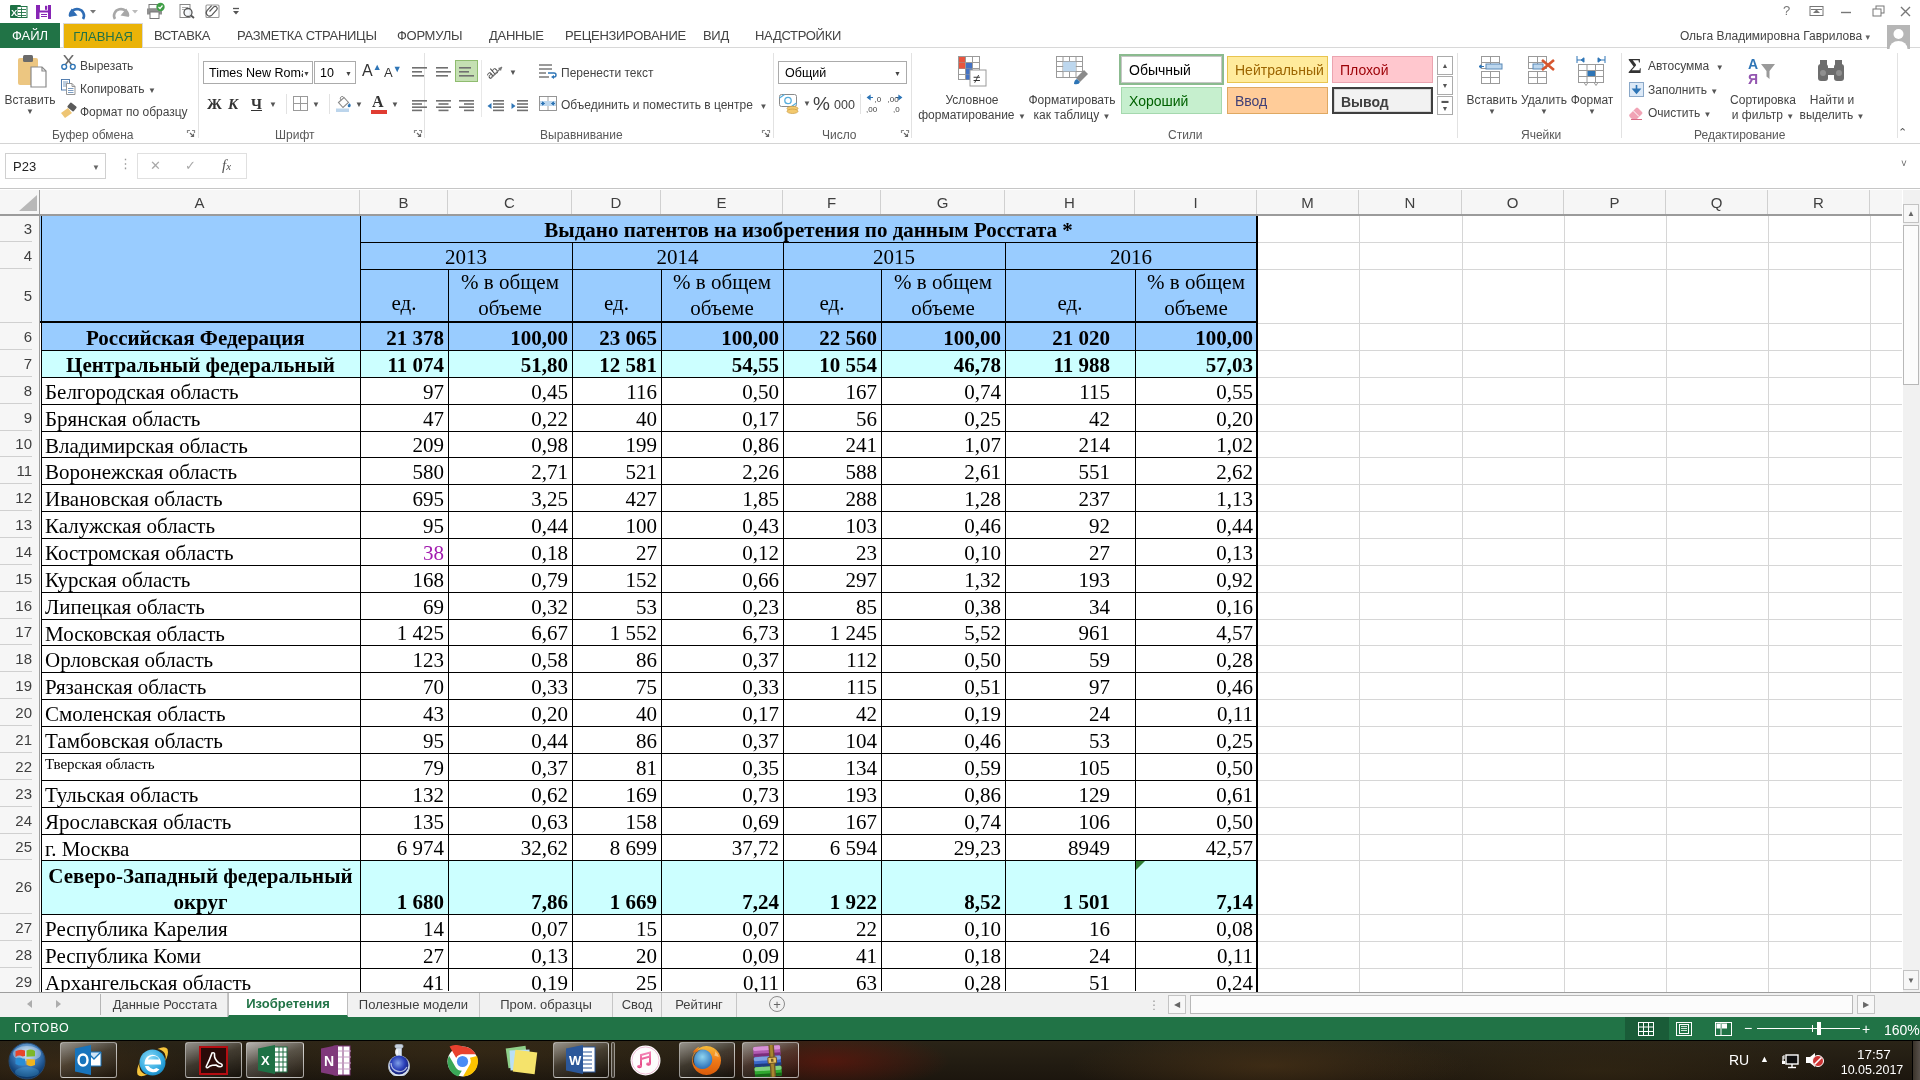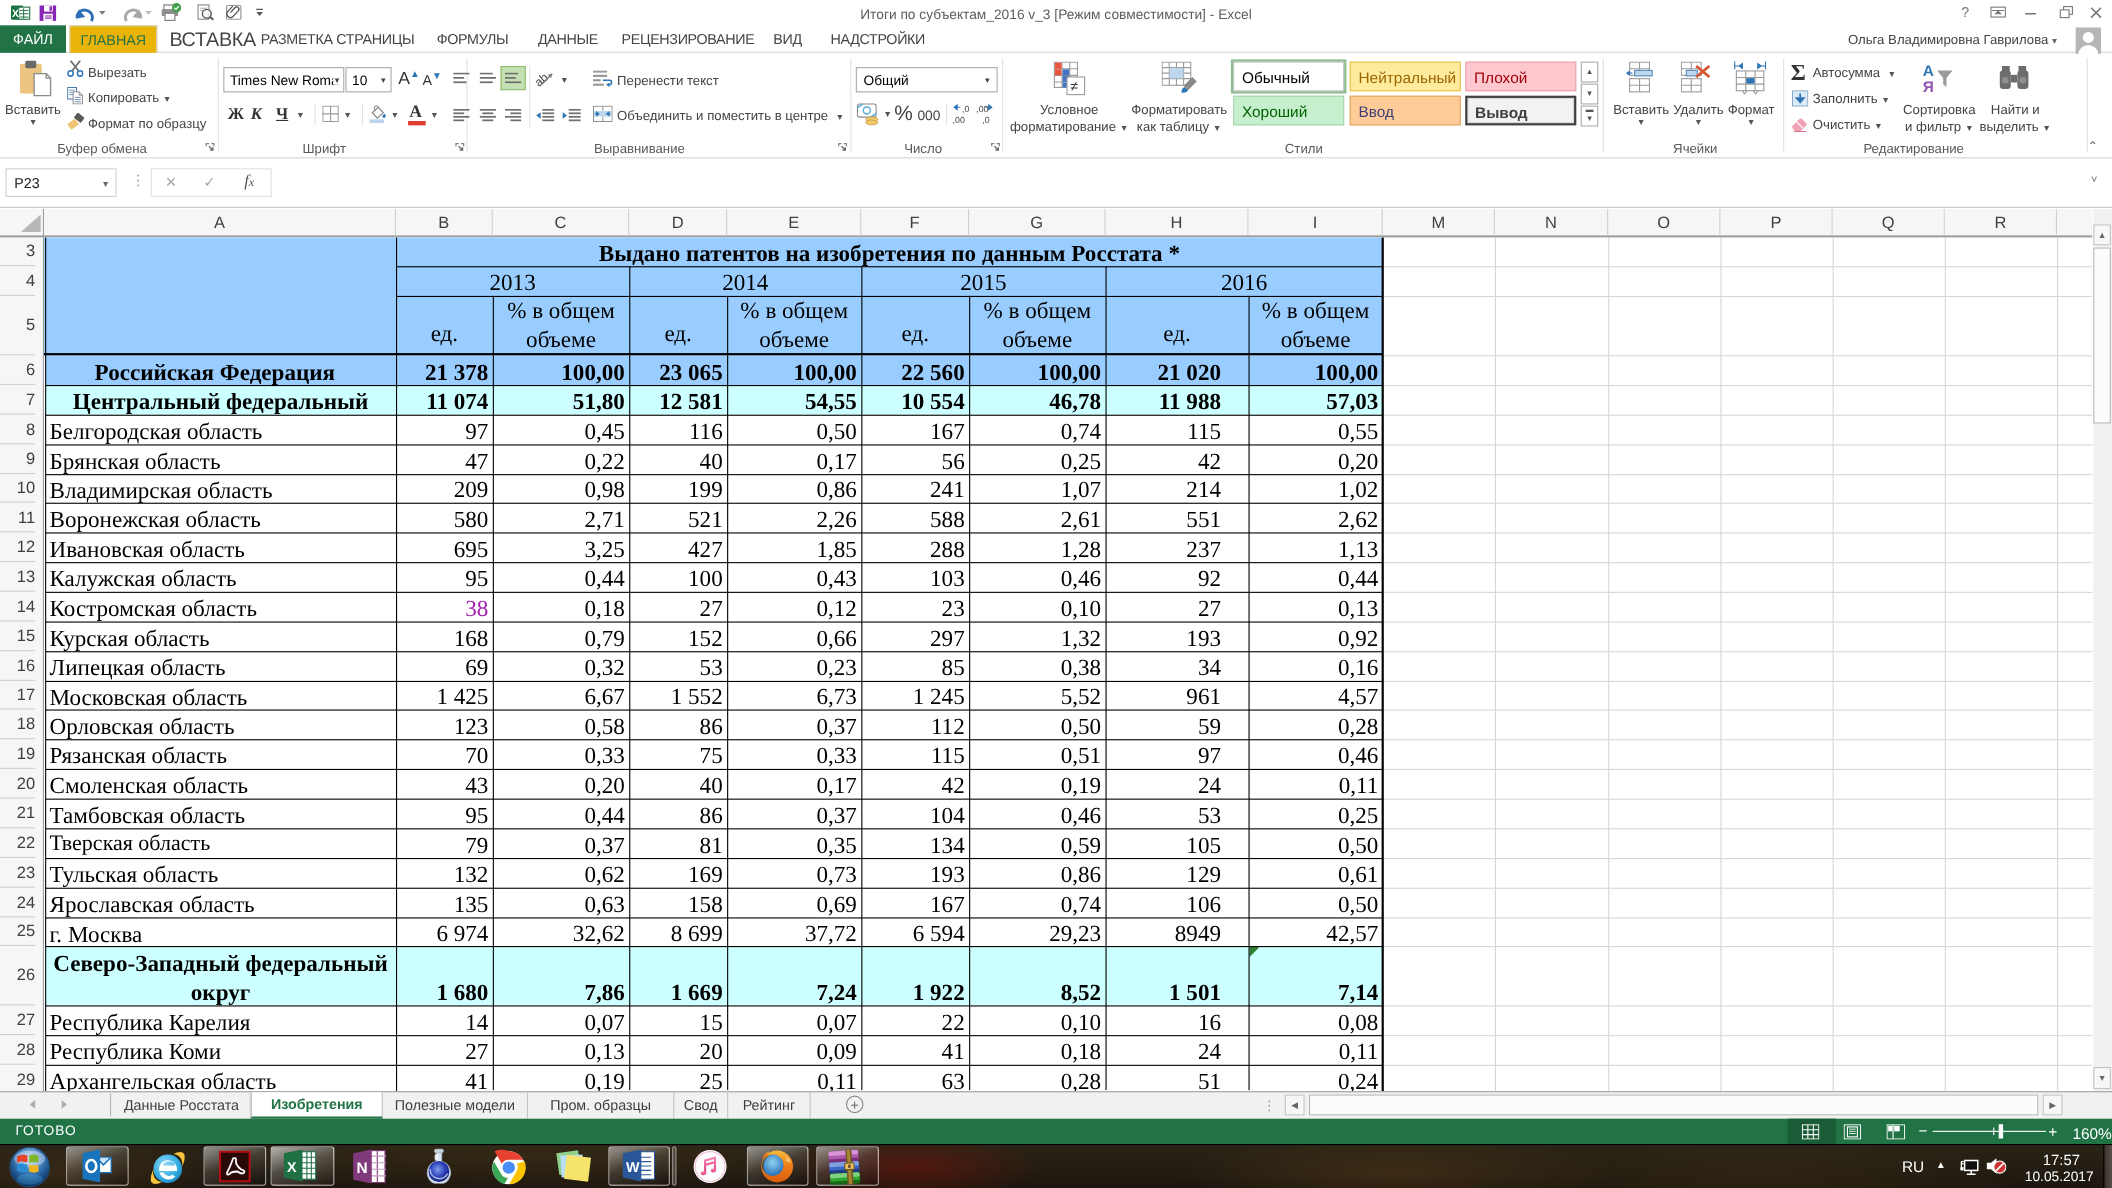--- a/index.html
+++ b/index.html
@@ -52,36 +52,35 @@
 <line x1="182" y1="9.5" x2="188" y2="9.5" stroke="#aaa"></line>
 <circle cx="188" cy="12.5" r="4" fill="#f4f7fb" fill-opacity="0.8" stroke="#555" stroke-width="1.3"></circle>
 <line x1="191" y1="15.5" x2="194" y2="18" stroke="#555" stroke-width="1.8"></line>
 
 <rect x="206" y="5" width="13" height="12.5" rx="1" fill="none" stroke="#999" stroke-width="1.1"></rect>
 <path d="M209.5 11.5 l4.2 -4.6 a2.1 2.1 0 0 1 3.1 2.8 l-5 5.4 a3.3 3.3 0 0 1 -4.8 -4.5 l4.6 -5" stroke="#555" stroke-width="1.2" fill="none"></path>
 
 <path d="M233 8.5 l6 0" stroke="#555" stroke-width="1.3"></path>
 <path d="M233 11 l6 0 -3 3.5 z" fill="#555"></path>
 </svg></div>
-<div class="abs" style="left:0px;top:6px;width:1920px;text-align:center;font-size:12.5px;color:#5d5d5d;">Итоги по субъектам_2016 v_3  [Режим совместимости] - Excel</div>
 <div class="abs" style="left:1770px;top:0px;width:150px;height:23px;">
 <svg width="150" height="23" viewBox="0 0 150 23">
 <text x="13" y="15" font-size="13" fill="#777" font-family="Liberation Sans">?</text>
 <rect x="40" y="6.5" width="13" height="9" fill="none" stroke="#777"></rect>
 <path d="M43 13 l3.5 -3.5 3.5 3.5 z" fill="#777"></path>
 <line x1="41" y1="9.5" x2="52" y2="9.5" stroke="#777"></line>
 <line x1="71" y1="12.5" x2="81" y2="12.5" stroke="#777" stroke-width="1.4"></line>
 <rect x="106" y="6" width="8" height="7" fill="#fff" stroke="#777"></rect>
 <rect x="103" y="9" width="8" height="7" fill="#fff" stroke="#777"></rect>
 <path d="M131 7 l9 9 M140 7 l-9 9" stroke="#777" stroke-width="1.4"></path>
 </svg></div>
 <div class="abs" style="left:0px;top:23px;width:1920px;height:25px;background:#fff;border-bottom:1px solid #d8d8d8;"></div>
 <div class="abs" style="left:0px;top:23px;width:60px;height:25px;background:#217346;color:#fff;font-size:13px;text-align:center;line-height:25px;">ФАЙЛ</div>
 <div class="abs" style="left:63px;top:23px;width:80px;height:25px;background:#eab308;border:1px solid #d8d8d8;border-bottom:none;color:#217346;font-size:13px;text-align:center;line-height:25px;">ГЛАВНАЯ</div>
-<div class="abs" style="left:154px;top:23px;height:25px;color:#444;font-size:18px;line-height:26px;letter-spacing:-0.3px;">ВСТАВКА</div>
+<div class="abs" style="left:154px;top:23px;height:25px;color:#444;font-size:13px;line-height:26px;letter-spacing:-0.3px;">ВСТАВКА</div>
 <div class="abs" style="left:237px;top:23px;height:25px;color:#444;font-size:13px;line-height:26px;letter-spacing:-0.3px;">РАЗМЕТКА СТРАНИЦЫ</div>
 <div class="abs" style="left:397px;top:23px;height:25px;color:#444;font-size:13px;line-height:26px;letter-spacing:-0.3px;">ФОРМУЛЫ</div>
 <div class="abs" style="left:489px;top:23px;height:25px;color:#444;font-size:13px;line-height:26px;letter-spacing:-0.3px;">ДАННЫЕ</div>
 <div class="abs" style="left:565px;top:23px;height:25px;color:#444;font-size:13px;line-height:26px;letter-spacing:-0.3px;">РЕЦЕНЗИРОВАНИЕ</div>
 <div class="abs" style="left:703px;top:23px;height:25px;color:#444;font-size:13px;line-height:26px;letter-spacing:-0.3px;">ВИД</div>
 <div class="abs" style="left:755px;top:23px;height:25px;color:#444;font-size:13px;line-height:26px;letter-spacing:-0.3px;">НАДСТРОЙКИ</div>
 <div class="abs" style="left:1660px;top:29px;width:210px;text-align:right;font-size:12px;color:#444;">Ольга Владимировна Гаврилова <span style="font-size:9px;color:#666;">▾</span></div>
 <div class="abs" style="left:1887px;top:25px;width:23px;height:27px;background:#b6b6b6;overflow:hidden;">
 <svg width="23" height="27">
         <circle cx="11.5" cy="9" r="5" fill="#fff"></circle>
@@ -640,21 +639,21 @@
 <div class="abs ser" style="left:1135px;top:702px;font-size:21px;color:#000;white-space:nowrap;width:118px;text-align:right;">0,11</div>
 <div class="abs ser" style="left:45px;top:729px;font-size:21px;color:#000;white-space:nowrap;">Тамбовская область</div>
 <div class="abs ser" style="left:360px;top:729px;font-size:21px;color:#000;white-space:nowrap;width:84px;text-align:right;">95</div>
 <div class="abs ser" style="left:448px;top:729px;font-size:21px;color:#000;white-space:nowrap;width:120px;text-align:right;">0,44</div>
 <div class="abs ser" style="left:572px;top:729px;font-size:21px;color:#000;white-space:nowrap;width:85px;text-align:right;">86</div>
 <div class="abs ser" style="left:661px;top:729px;font-size:21px;color:#000;white-space:nowrap;width:118px;text-align:right;">0,37</div>
 <div class="abs ser" style="left:783px;top:729px;font-size:21px;color:#000;white-space:nowrap;width:94px;text-align:right;">104</div>
 <div class="abs ser" style="left:881px;top:729px;font-size:21px;color:#000;white-space:nowrap;width:120px;text-align:right;">0,46</div>
 <div class="abs ser" style="left:1005px;top:729px;font-size:21px;color:#000;white-space:nowrap;width:105px;text-align:right;">53</div>
 <div class="abs ser" style="left:1135px;top:729px;font-size:21px;color:#000;white-space:nowrap;width:118px;text-align:right;">0,25</div>
-<div class="abs ser" style="left:45px;top:756px;font-size:20px;color:#000;white-space:nowrap;">Тверская область</div>
+<div class="abs ser" style="left:45px;top:756px;font-size:15px;color:#000;white-space:nowrap;">Тверская область</div>
 <div class="abs ser" style="left:360px;top:756px;font-size:21px;color:#000;white-space:nowrap;width:84px;text-align:right;">79</div>
 <div class="abs ser" style="left:448px;top:756px;font-size:21px;color:#000;white-space:nowrap;width:120px;text-align:right;">0,37</div>
 <div class="abs ser" style="left:572px;top:756px;font-size:21px;color:#000;white-space:nowrap;width:85px;text-align:right;">81</div>
 <div class="abs ser" style="left:661px;top:756px;font-size:21px;color:#000;white-space:nowrap;width:118px;text-align:right;">0,35</div>
 <div class="abs ser" style="left:783px;top:756px;font-size:21px;color:#000;white-space:nowrap;width:94px;text-align:right;">134</div>
 <div class="abs ser" style="left:881px;top:756px;font-size:21px;color:#000;white-space:nowrap;width:120px;text-align:right;">0,59</div>
 <div class="abs ser" style="left:1005px;top:756px;font-size:21px;color:#000;white-space:nowrap;width:105px;text-align:right;">105</div>
 <div class="abs ser" style="left:1135px;top:756px;font-size:21px;color:#000;white-space:nowrap;width:118px;text-align:right;">0,50</div>
 <div class="abs ser" style="left:45px;top:783px;font-size:21px;color:#000;white-space:nowrap;">Тульская область</div>
 <div class="abs ser" style="left:360px;top:783px;font-size:21px;color:#000;white-space:nowrap;width:84px;text-align:right;">132</div>

